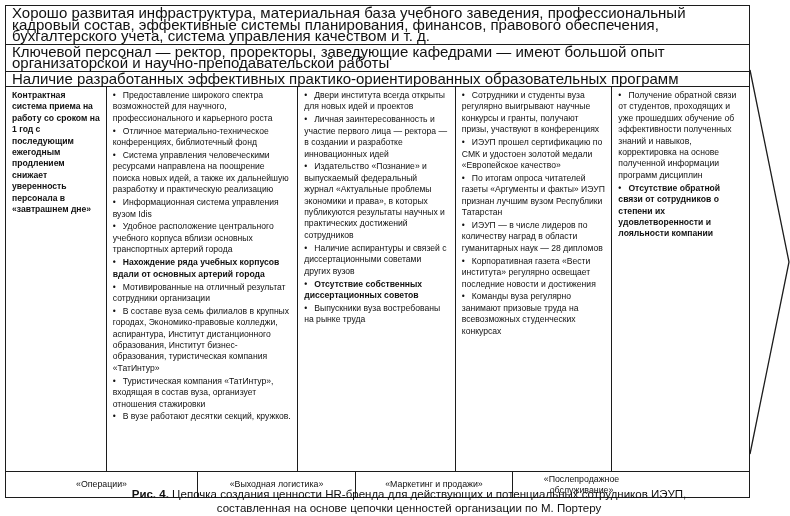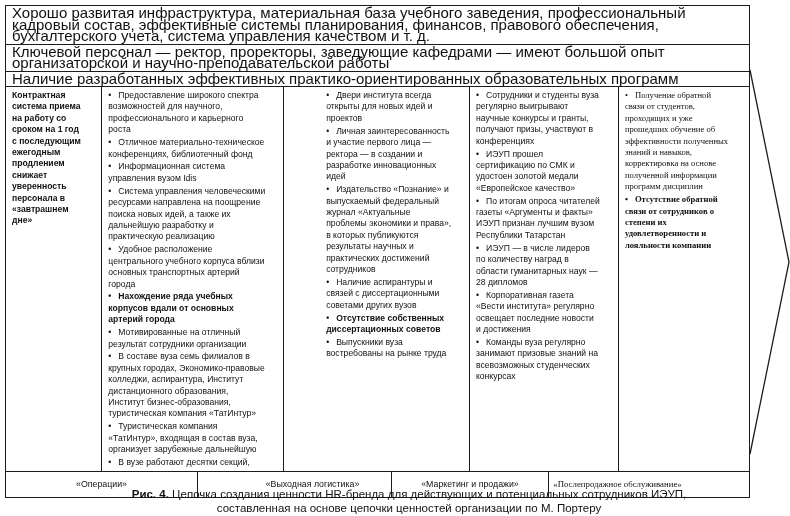--- a/index.html
+++ b/index.html
@@ -23,32 +23,32 @@
     border-bottom: 1px solid #1c1c1c;
     font-size: 15px;
     line-height: 11.5px;
     padding: 1px 6px 2px 6px;
     box-sizing: border-box;
   }
   .main-row { display: flex; height: 384px; overflow: hidden; }
   .col {
     box-sizing: border-box;
     border-right: 1px solid #1c1c1c;
-    padding: 3px 17px 2px 6px;
+    padding: 3px 6px 2px 6px;
     font-size: 8.6px;
     line-height: 11.4px;
     overflow: hidden;
     word-wrap: break-word;
   }
   .col:last-child { border-right: none; }
   .w1 { width: 101px; }
   .w2 { width: 192px; }
-  .w3 { width: 158px; margin-left: 36px; }
+  .w3 { width: 158px; }
   .w4 { width: 157px; }
-  .w5 { width: 137px; font-family: Liberation Serif, serif; }
+  .w5 { width: 137px; }
   .item { margin-bottom: 1.5px; }
   .item .bullet { margin-right: 7px; }
   .bold { font-weight: bold; }
   .label-row {
     display: flex;
     border-top: 1px solid #1c1c1c;
     height: 25px;
   }
   .label-cell {
     box-sizing: border-box;
@@ -82,44 +82,44 @@
   <div class="support-row">Ключевой персонал — ректор, проректоры, заведующие кафедрами — имеют большой опыт организаторской и научно-преподавательской работы</div>
   <div class="support-row">Наличие разработанных эффективных практико-ориентированных образовательных программ</div>
 
   <div class="main-row">
     <div class="col w1">
         <div class="item bold"><span>Контрактная система приема на работу со сроком на 1 год с последующим ежегодным продлением снижает уверенность персонала в «завтрашнем дне»</span></div>
       </div>
     <div class="col w2">
         <div class="item"><span class="bullet">•</span><span>Предоставление широкого спектра возможностей для научного, профессионального и карьерного роста</span></div>
         <div class="item"><span class="bullet">•</span><span>Отличное материально-техническое конференциях, библиотечный фонд</span></div>
+        <div class="item"><span class="bullet">•</span><span>Система управления человеческими ресурсами направлена на поощрение поиска новых идей, а также их дальнейшую разработку и практическую реализацию</span></div>
         <div class="item"><span class="bullet">•</span><span>Информационная система управления вузом Idis</span></div>
-        <div class="item"><span class="bullet">•</span><span>Система управления человеческими ресурсами направлена на поощрение поиска новых идей, а также их дальнейшую разработку и практическую реализацию</span></div>
         <div class="item"><span class="bullet">•</span><span>Удобное расположение центрального учебного корпуса вблизи основных транспортных артерий города</span></div>
         <div class="item bold"><span class="bullet">•</span><span>Нахождение ряда учебных корпусов вдали от основных артерий города</span></div>
         <div class="item"><span class="bullet">•</span><span>Мотивированные на отличный результат сотрудники организации</span></div>
         <div class="item"><span class="bullet">•</span><span>В составе вуза семь филиалов в крупных городах, Экономико-правовые колледжи, аспирантура, Институт дистанционного образования, Институт бизнес-образования, туристическая компания «ТатИнтур»</span></div>
-        <div class="item"><span class="bullet">•</span><span>Туристическая компания «ТатИнтур», входящая в состав вуза, организует зарубежные дальнейшую</span></div>
+        <div class="item"><span class="bullet">•</span><span>Туристическая компания «ТатИнтур», входящая в состав вуза, организует отношения стажировки</span></div>
         <div class="item"><span class="bullet">•</span><span>В вузе работают десятки секций, кружков.</span></div>
       </div>
     <div class="col w3">
         <div class="item"><span class="bullet">•</span><span>Двери института всегда открыты для новых идей и проектов</span></div>
         <div class="item"><span class="bullet">•</span><span>Личная заинтересованность и участие первого лица — ректора — в создании и разработке инновационных идей</span></div>
         <div class="item"><span class="bullet">•</span><span>Издательство «Познание» и выпускаемый федеральный журнал «Актуальные проблемы экономики и права», в которых публикуются результаты научных и практических достижений сотрудников</span></div>
         <div class="item"><span class="bullet">•</span><span>Наличие аспирантуры и связей с диссертационными советами других вузов</span></div>
         <div class="item bold"><span class="bullet">•</span><span>Отсутствие собственных диссертационных советов</span></div>
         <div class="item"><span class="bullet">•</span><span>Выпускники вуза востребованы на рынке труда</span></div>
       </div>
     <div class="col w4">
         <div class="item"><span class="bullet">•</span><span>Сотрудники и студенты вуза регулярно выигрывают научные конкурсы и гранты, получают призы, участвуют в конференциях</span></div>
         <div class="item"><span class="bullet">•</span><span>ИЭУП прошел сертификацию по СМК и удостоен золотой медали «Европейское качество»</span></div>
         <div class="item"><span class="bullet">•</span><span>По итогам опроса читателей газеты «Аргументы и факты» ИЭУП признан лучшим вузом Республики Татарстан</span></div>
         <div class="item"><span class="bullet">•</span><span>ИЭУП — в числе лидеров по количеству наград в области гуманитарных наук — 28 дипломов</span></div>
         <div class="item"><span class="bullet">•</span><span>Корпоративная газета «Вести института» регулярно освещает последние новости и достижения</span></div>
-        <div class="item"><span class="bullet">•</span><span>Команды вуза регулярно занимают призовые знаний на всевозможных студенческих конкурсах</span></div>
+        <div class="item"><span class="bullet">•</span><span>Команды вуза регулярно занимают призовые труда на всевозможных студенческих конкурсах</span></div>
       </div>
     <div class="col w5">
         <div class="item"><span class="bullet">•</span><span>Получение обратной связи от студентов, проходящих и уже прошедших обучение об эффективности полученных знаний и навыков, корректировка на основе полученной информации программ дисциплин</span></div>
         <div class="item bold"><span class="bullet">•</span><span>Отсутствие обратной связи от сотрудников о степени их удовлетворенности и лояльности компании</span></div>
       </div>
   </div>
 
   <div class="label-row">
     <div class="label-cell w2">«Операции»</div>
     <div class="label-cell w3">«Выходная логистика»</div>

